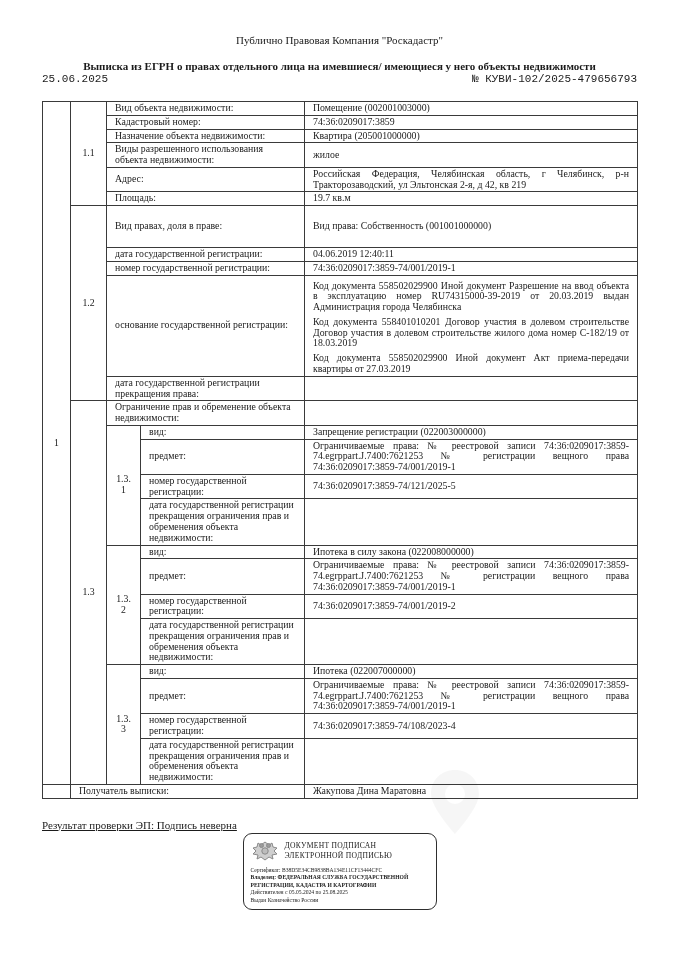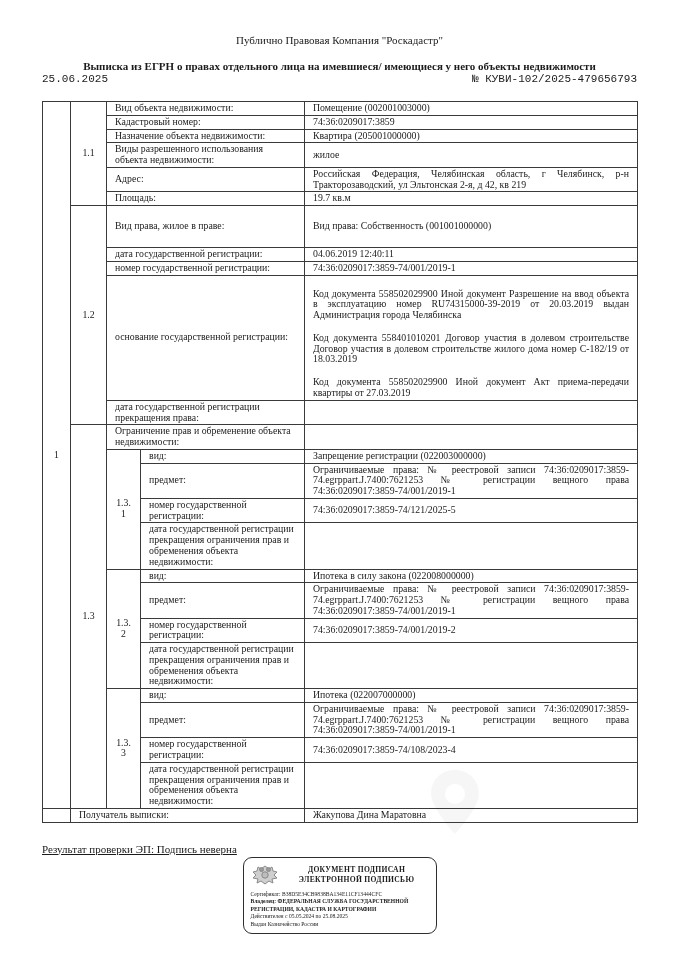--- a/index.html
+++ b/index.html
@@ -13,31 +13,31 @@
   .meta-row{display:flex;justify-content:space-between;font-size:11px;margin-top:1px;font-family:Liberation Mono, monospace;}
   .intro{margin-top:17px;font-size:11px;text-indent:26px;text-align:justify;text-align-last:justify;}
   table.main{border-collapse:collapse;width:595px;margin-top:16px;table-layout:fixed;}
   table.main td{
     border:1px solid #3a3a3a;padding:1px 8px;font-size:9.8px;line-height:1.1;
     vertical-align:middle;word-wrap:break-word;overflow-wrap:break-word;
   }
   td.num{text-align:center;vertical-align:middle;}
   td.vt{vertical-align:top;}
   td.just{text-align:justify;margin-top:44px;}
-  .para{margin:12px 0 3px 0;text-align:justify;}
+  .para{margin:4px 0 3px 0;text-align:justify;}
   .para:last-child{margin-bottom:0;}
   .note{font-size:11px;text-indent:26px;text-align:justify;margin-top:7px;}
   .ep-result{text-align:left;font-size:11px;text-decoration:underline;margin-top:20px;}
   .stamp{
     width:178px;margin:2px auto 0;border:1.5px solid #2e2e2e;border-radius:9px;
     padding:5px 7px 5px 7px;background:#fff;
   }
   .stamp-top{display:flex;align-items:center;gap:6px;}
   .stamp-emblem{flex:0 0 28px;height:24px;}
-  .stamp-title{flex:1;text-align:center;font-weight:bold;font-size:7.6px;line-height:1.3;letter-spacing:.3px;}
+  .stamp-title{flex:1;text-align:left;font-weight:normal;font-size:7.6px;line-height:1.3;letter-spacing:.3px;}
   .stamp-lines{margin-top:4px;font-size:5.6px;line-height:1.35;color:#222;}
   .stamp-owner{font-weight:bold;}
   .watermark{
     position:absolute;left:395px;top:770px;width:270px;height:120px;
     pointer-events:none;
   }
   .watermark .wm-text{
     position:absolute;left:55px;top:18px;
     font-family:"Liberation Sans", sans-serif;font-weight:bold;font-size:76px;
     color:rgba(40,40,40,0.028);letter-spacing:2px;
@@ -88,21 +88,21 @@
         <td colspan="2">Адрес:</td>
         <td class="just">Российская Федерация, Челябинская область, г Челябинск, р-н Тракторозаводский, ул Эльтонская 2-я, д 42, кв 219</td>
       </tr>
       <tr>
         <td colspan="2">Площадь:</td>
         <td>19.7 кв.м</td>
       </tr>
 
       <tr style="height:42px;">
         <td class="num" rowspan="5">1.2</td>
-        <td colspan="2">Вид права, жилое в праве:</td>
+        <td colspan="2">Вид правах, доля в праве:</td>
         <td class="vt">Вид права: Собственность (001001000000)</td>
       </tr>
       <tr>
         <td colspan="2">дата государственной регистрации:</td>
         <td>04.06.2019 12:40:11</td>
       </tr>
       <tr>
         <td colspan="2">номер государственной регистрации:</td>
         <td>74:36:0209017:3859-74/001/2019-1</td>
       </tr>

